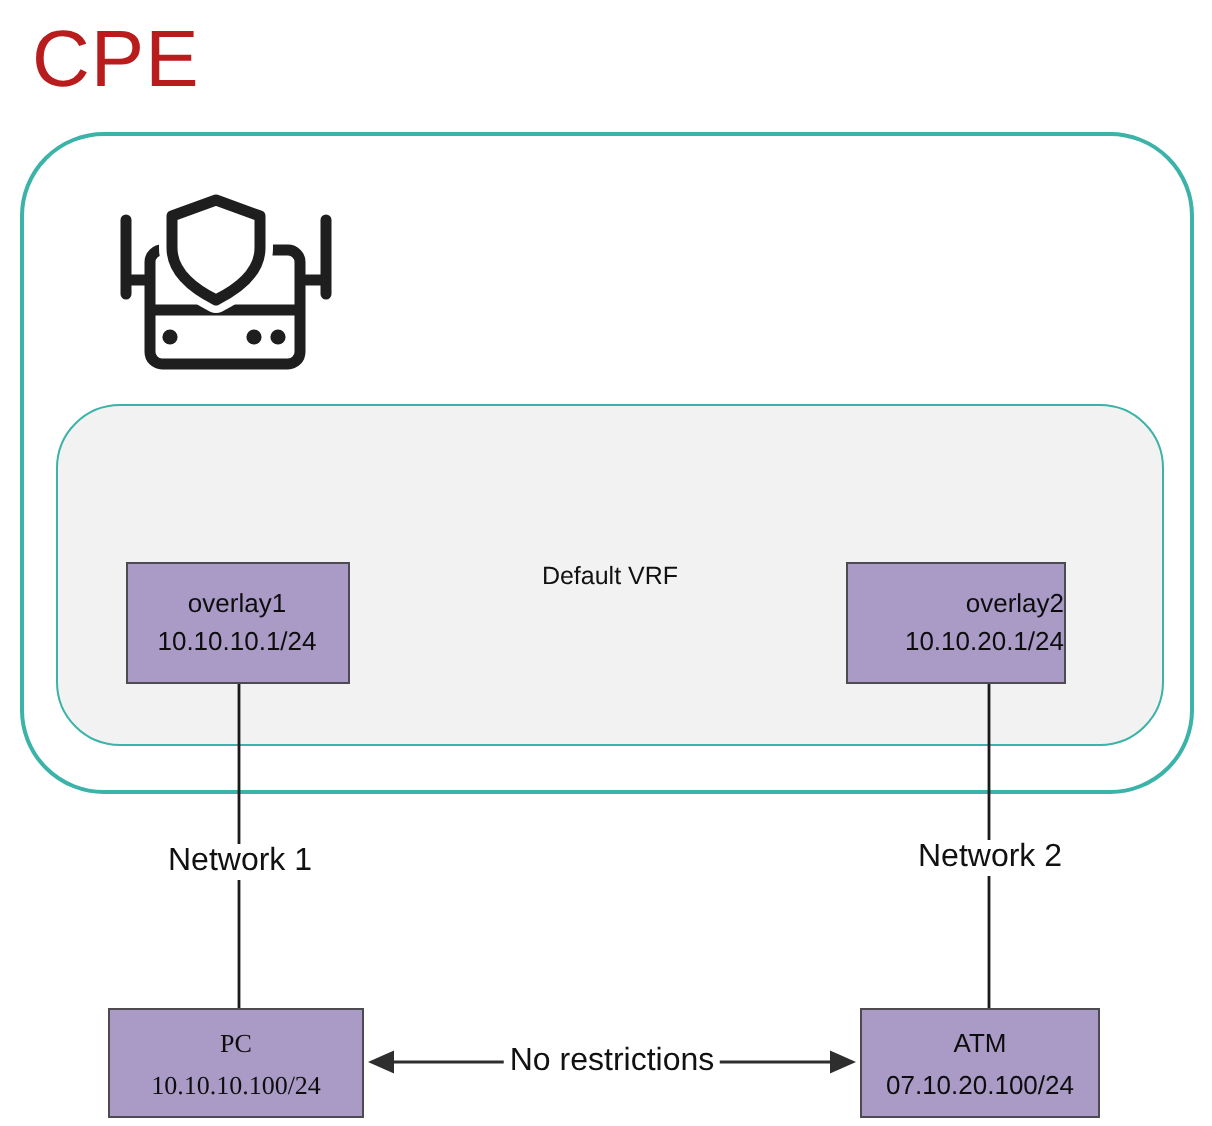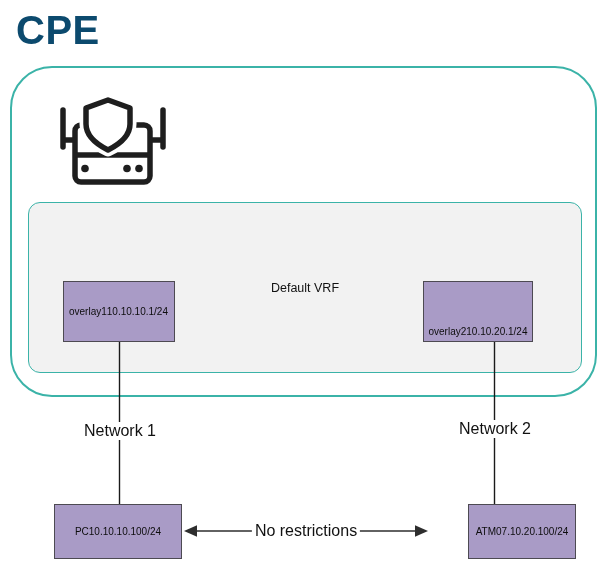--- a/index.html
+++ b/index.html
@@ -1,52 +1,52 @@
 <!DOCTYPE html>
 <html style="--teal-border: #3bb3a8; --inner-fill: #f2f2f2; --node-fill: #a99bc6; --node-border: #4d4a52; --line: #1a1a1a; --icon-stroke: #1e1e1e;"><head>
 <meta charset="utf-8">
 <style>
   html,body{margin:0;padding:0;background:#ffffff;}
   body{font-family:"Liberation Sans","DejaVu Sans",sans-serif;color:#111;}
   .canvas{position:relative;width:606px;height:563px;background:#fff;overflow:hidden;}
 
   .title{
     position:absolute;left:16px;top:8px;
-    font-size:40px;font-weight:700;color:#0c4a6e;letter-spacing:0.5px;
+    font-size:40px;font-weight:400;color:#b91c1c;letter-spacing:0.5px;
   }
 
   .outer-box{
     position:absolute;left:10px;top:66px;width:583px;height:327px;
     border:2px solid var(--teal-border,#3bb3a8);
     border-radius:42px;background:#ffffff;
   }
 
   .inner-box{
     position:absolute;left:16px;top:134px;width:552px;height:169px;
     border:1.5px solid var(--teal-border,#3bb3a8);
-    border-radius:12px;background:var(--inner-fill,#f2f2f2);
+    border-radius:32px;background:var(--inner-fill,#f2f2f2);
   }
 
   .vrf-label{
     position:absolute;left:0;right:0;top:78px;
     text-align:center;font-size:12.5px;color:#111;
   }
 
   .node{
     position:absolute;
     background:var(--node-fill,#a99bc6);
     border:1.5px solid var(--node-border,#4d4a52);
-    display:flex;flex-direction:row;align-items:center;justify-content:center;
-    text-align:center;font-size:10px;line-height:19px;color:#0d0d0d;
+    display:flex;flex-direction:column;align-items:center;justify-content:center;
+    text-align:center;font-size:13px;line-height:19px;color:#0d0d0d;
     box-sizing:border-box;
   }
   .node-overlay1{left:33.5px;top:77.5px;width:112px;height:61px;}
   .node-overlay2{left:394px;top:77.5px;width:110px;height:61px;align-items:flex-end;}
-  .node-pc {left:54px;top:504px;width:128px;height:55px;line-height:21px;}
-  .node-atm{left:430px;top:504px;width:108px;height:55px;line-height:21px;margin-left:38px;}
+  .node-pc {left:54px;top:504px;width:128px;height:55px;line-height:21px;font-family:Liberation Serif, serif;}
+  .node-atm{left:430px;top:504px;width:120px;height:55px;line-height:21px;}
 
   .connector-layer{
     position:absolute;left:0;top:0;width:606px;height:563px;
     pointer-events:none;
   }
 
   .edge-label{
     position:absolute;transform:translate(-50%,-50%);
     background:#ffffff;padding:0 3px;
     font-size:16px;color:#111;white-space:nowrap;

